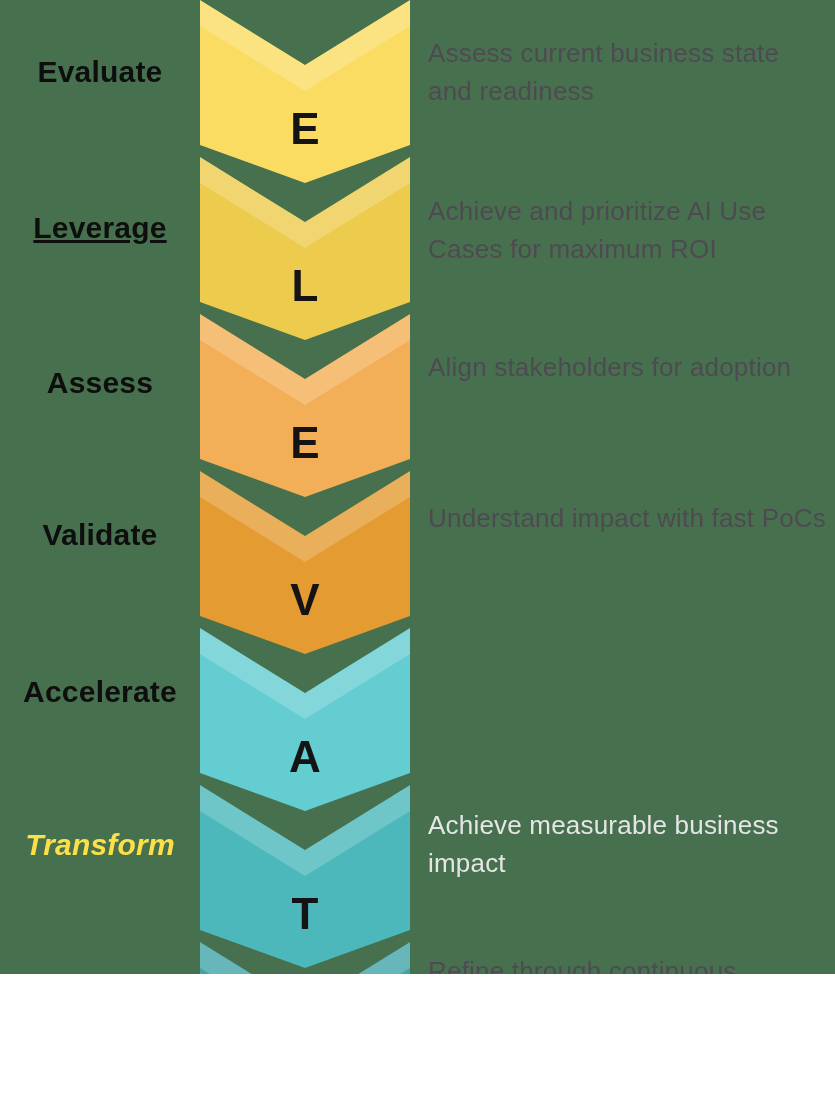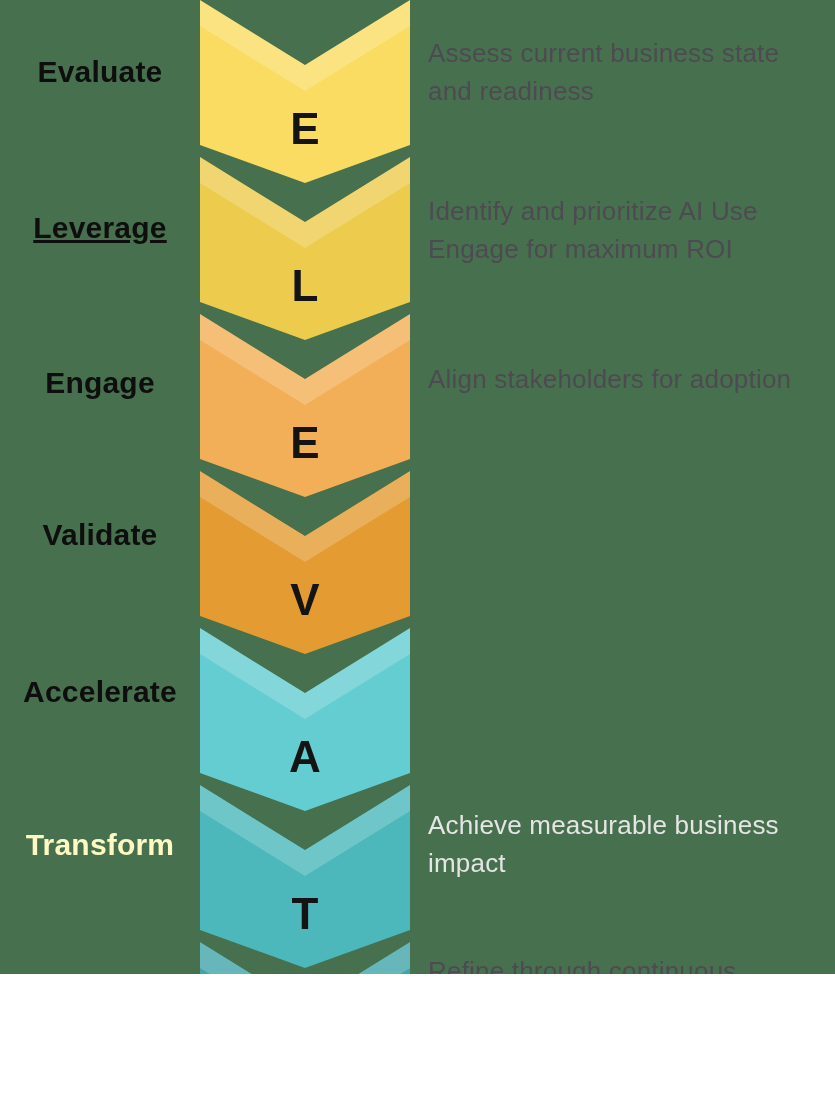--- a/index.html
+++ b/index.html
@@ -42,34 +42,34 @@
     font-size:44px;font-weight:700;line-height:46px;
   }
 
   
   .step-desc{
     position:absolute;
     left:428px;width:402px;
     font-size:26px;font-weight:500;line-height:38px;
     letter-spacing:.2px;
   }
-  .dsc-0{top:34px}.dsc-1{top:192px}.dsc-2{top:360px}
+  .dsc-0{top:34px}.dsc-1{top:192px}.dsc-2{top:348px}
   .dsc-3{top:499px}.dsc-4{top:649px}.dsc-5{top:806px}.dsc-6{top:952px}
 </style>
 </head>
 <body>
 
 <div class="canvas" style="background-color: rgb(71, 113, 78);">
 
   <div class="step-label lbl-0" style="color: rgb(14, 14, 14);">Evaluate</div>
   <div class="step-label lbl-1" style="color: rgb(14, 14, 14); text-decoration: underline;">Leverage</div>
-  <div class="step-label lbl-2" style="color: rgb(14, 14, 14);">Engage</div>
+  <div class="step-label lbl-2" style="color: rgb(14, 14, 14);">Assess</div>
   <div class="step-label lbl-3" style="color: rgb(14, 14, 14); text-align: right;">Validate</div>
   <div class="step-label lbl-4" style="color: rgb(14, 14, 14);">Accelerate</div>
-  <div class="step-label lbl-5" style="color: #fef9c3;">Transform</div>
+  <div class="step-label lbl-5" style="color: #fde047; font-style: italic;">Transform</div>
   <div class="step-label lbl-6" style="color: rgb(14, 14, 14);">Evolve</div>
 
   <div class="chevron-wrap cw-0">
     <div class="chevron-shape" style="background-color: rgb(250, 220, 98);">
       <div class="chevron-highlight"></div>
     </div>
     <div class="step-letter" style="color: rgb(20, 20, 20);">E</div>
   </div>
   <div class="chevron-wrap cw-1">
     <div class="chevron-shape" style="background-color: rgb(237, 203, 77);">
@@ -102,18 +102,19 @@
     <div class="step-letter" style="color: rgb(20, 20, 20);">T</div>
   </div>
   <div class="chevron-wrap cw-6">
     <div class="chevron-shape" style="background-color: rgb(64, 164, 169);">
       <div class="chevron-highlight"></div>
     </div>
     <div class="step-letter" style="color: rgb(20, 20, 20);">E</div>
   </div>
 
   <div class="step-desc dsc-0" style="color: rgb(78, 74, 82);">Assess current business state and readiness</div>
-  <div class="step-desc dsc-1" style="color: rgb(78, 74, 82);">Identify and prioritize AI Use Engage for maximum ROI</div>
+  <div class="step-desc dsc-1" style="color: rgb(78, 74, 82);">Achieve and prioritize AI Use Cases for maximum ROI</div>
   <div class="step-desc dsc-2" style="color: rgb(78, 74, 82);">Align stakeholders for adoption</div>
+  <div class="step-desc dsc-3" style="color: rgb(78, 74, 82);">Understand  impact with fast PoCs</div>
   <div class="step-desc dsc-5" style="color: #e5e5e5;">Achieve measurable business impact</div>
   <div class="step-desc dsc-6" style="color: rgb(78, 74, 82);">Refine through continuous monitoring and learning and implement new use cases</div>
 
 </div>
 
 </body></html>

